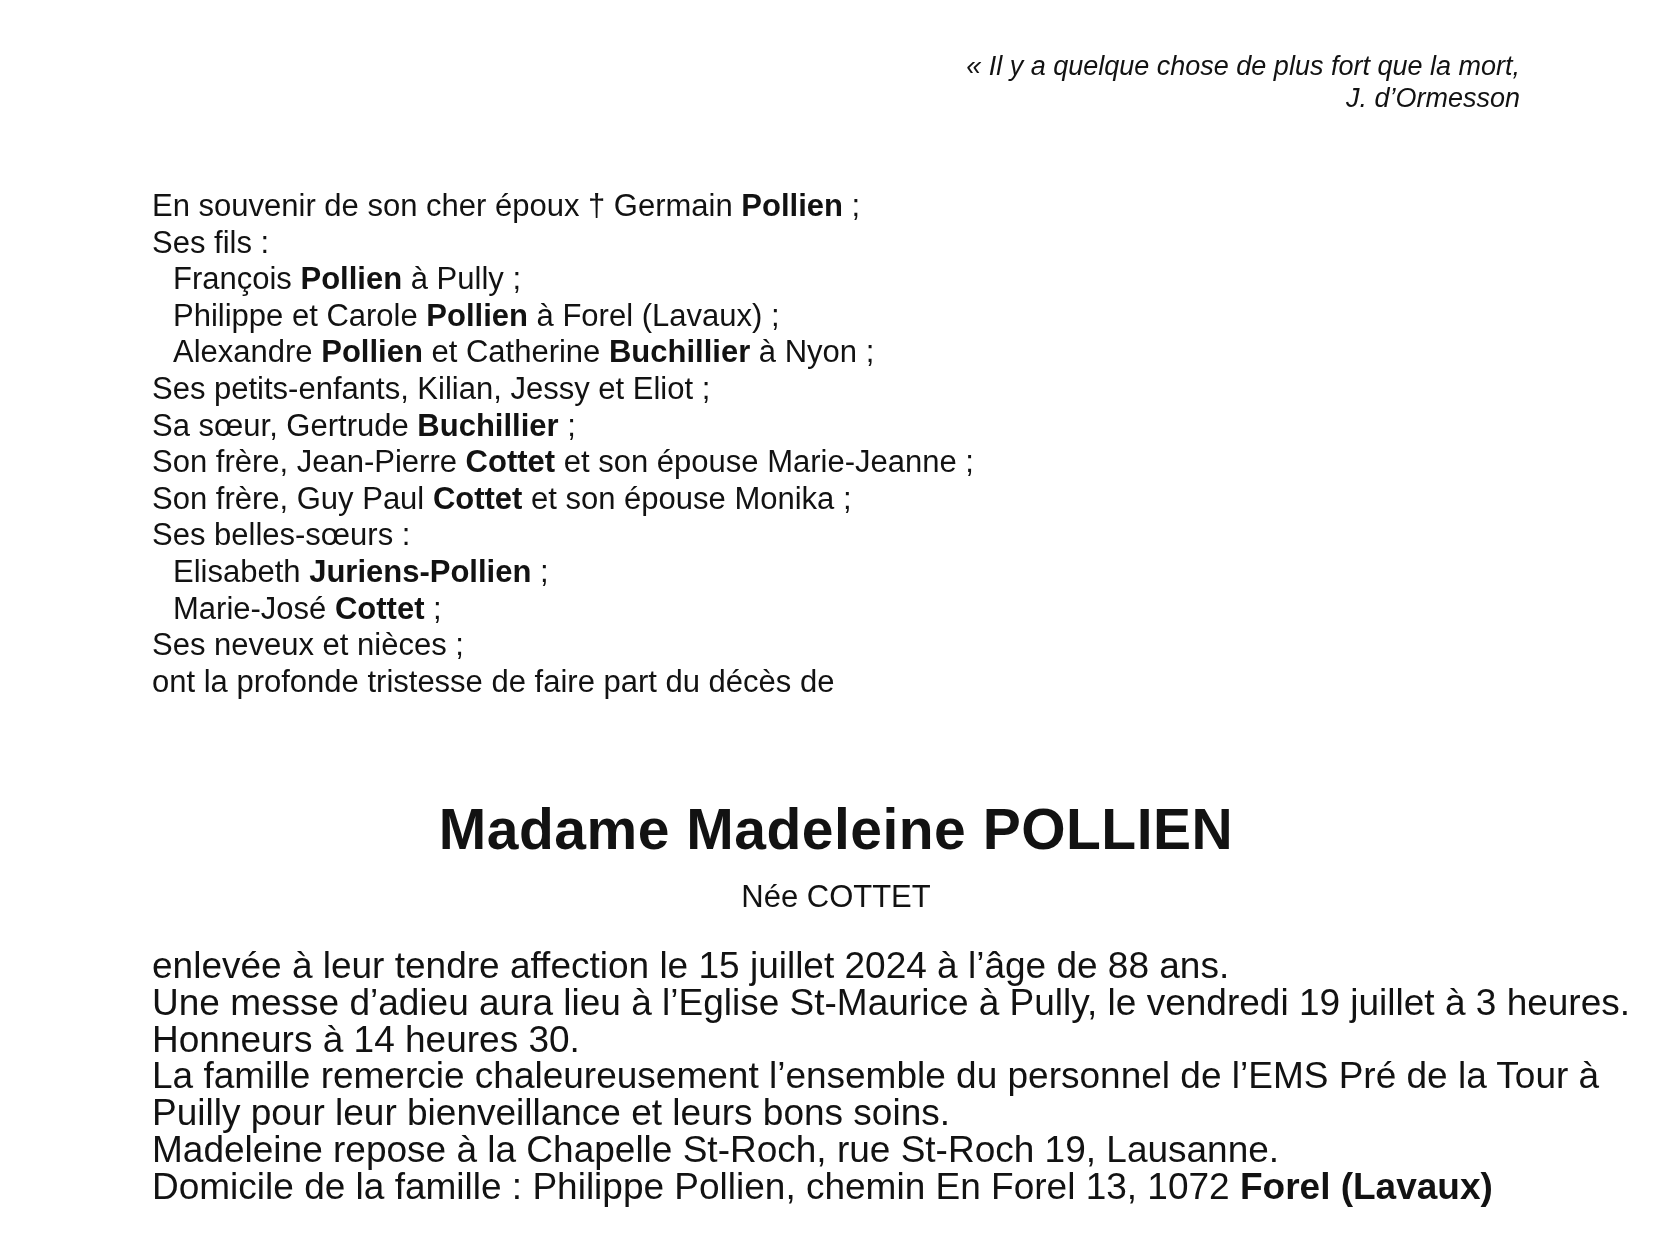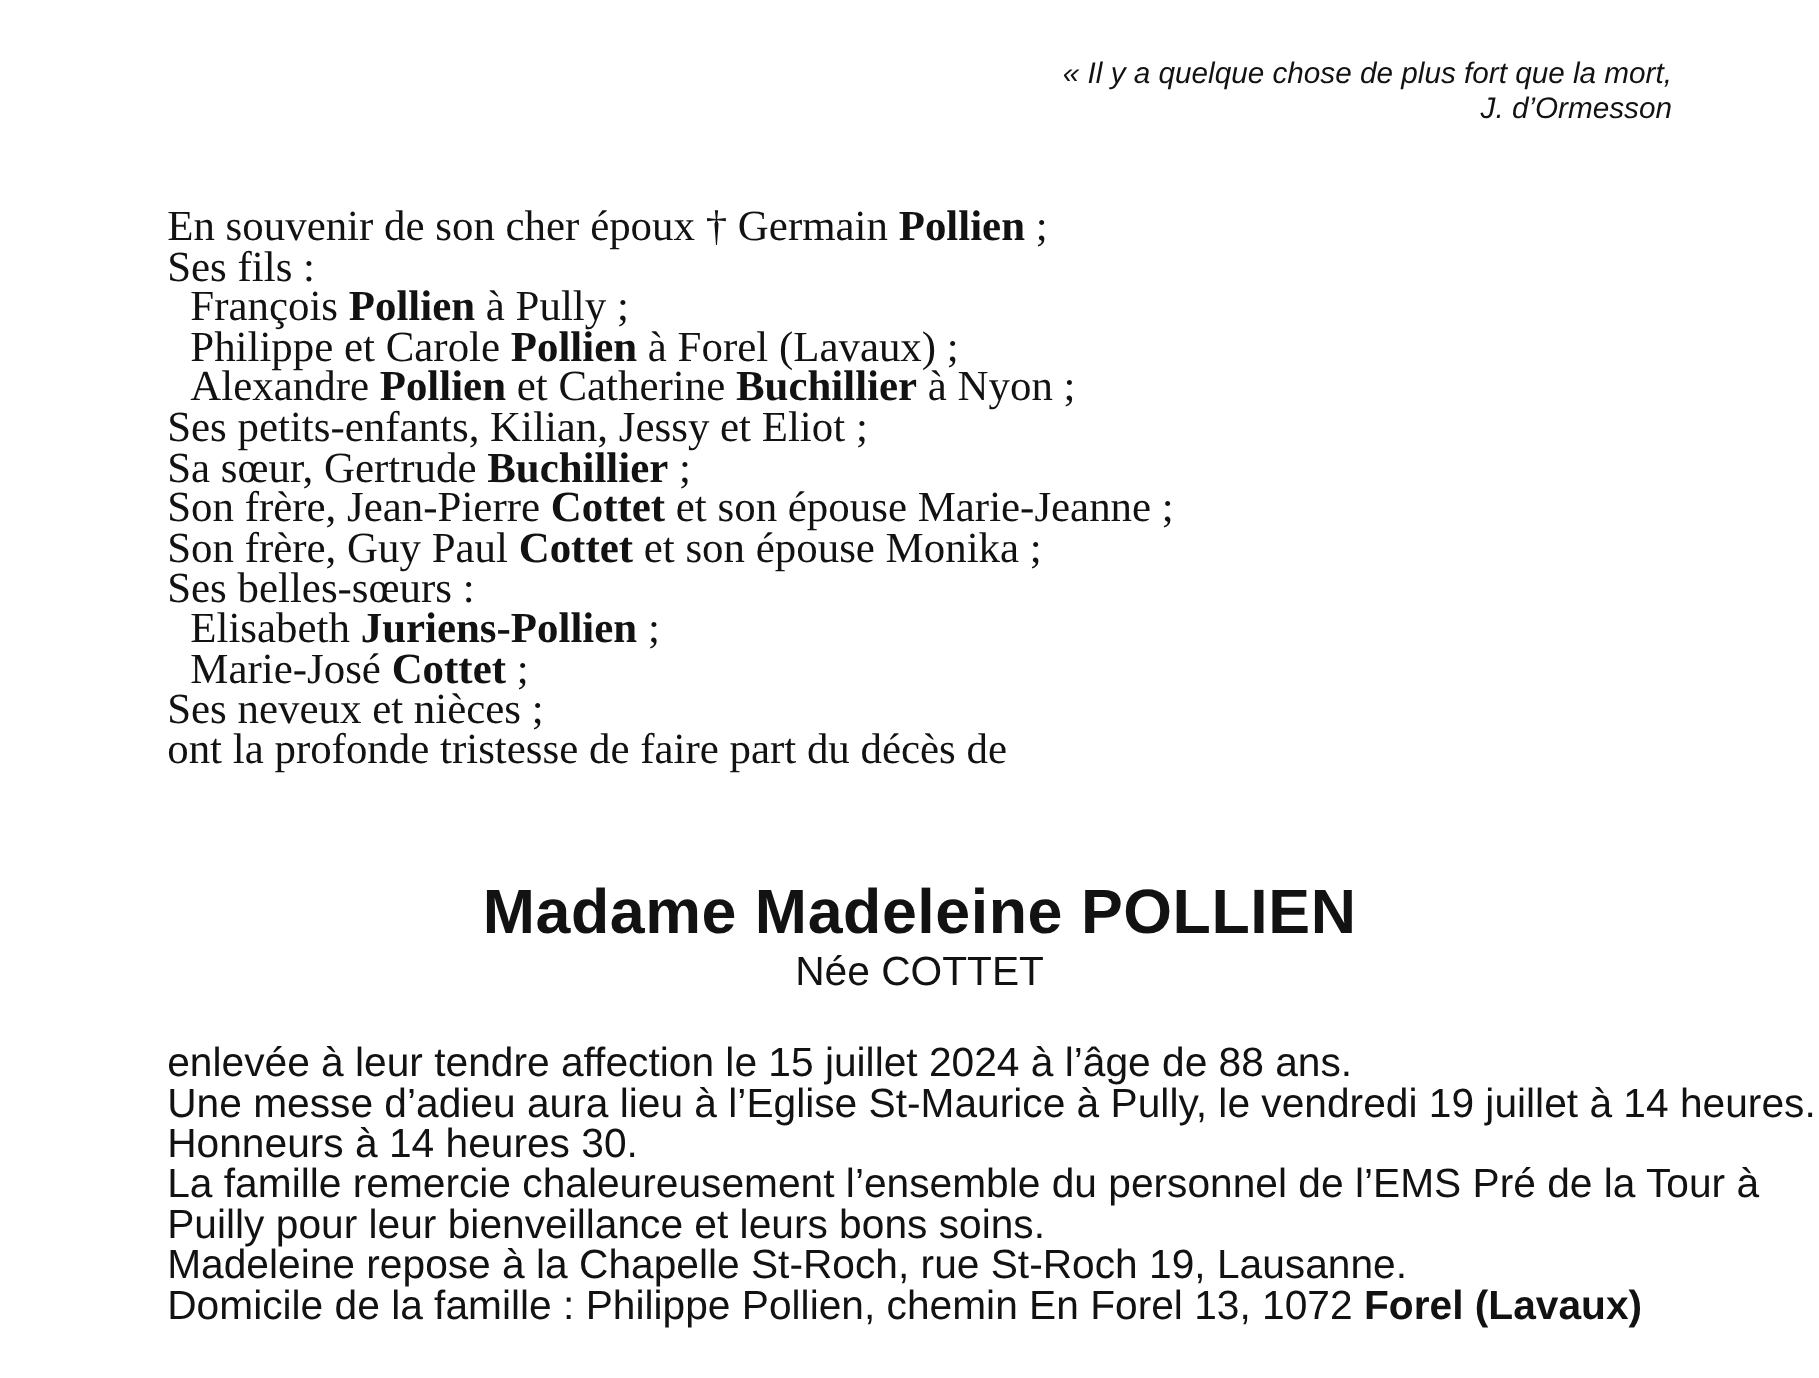--- a/index.html
+++ b/index.html
@@ -29,46 +29,45 @@
     font-style: italic;
     font-size: 27px;
     line-height: 32px;
     white-space: nowrap;
   }
   
   .family {
     position: absolute;
     left: 152px;
     top: 188px;
-    font-size: 39px;
+    font-size: 31px;
     line-height: 36.6px;
     white-space: nowrap;
-    font-family: Liberation Serif, serif;
   }
   .line { white-space: nowrap; }
   .line.indent { padding-left: 21px; }
   .bold { font-weight: 700; }
   
   .announce {
     position: absolute;
     left: 152px;
     right: 134px;
     top: 799px;
     text-align: center;
   }
   .deceased-title {
     font-size: 57px;
     font-weight: 700;
     line-height: 61px;
     letter-spacing: 0.5px;
   }
   .maiden-name {
-    font-size: 37px;
+    font-size: 31px;
     line-height: 38px;
-    margin-top: 4px;
+    margin-top: 18px;
   }
   
   .details {
     position: absolute;
     left: 152px;
     top: 948px;
     font-size: 37px;
     line-height: 36.8px;
     white-space: nowrap;
   }
@@ -100,21 +99,21 @@
       <div class="line"><span>ont la profonde tristesse de faire part du décès de</span></div>
     </div>
 
   <div class="announce">
     <div class="deceased-title">Madame Madeleine POLLIEN</div>
     <div class="maiden-name">Née COTTET</div>
   </div>
 
   <div class="details">
       <div class="line"><span>enlevée à leur tendre affection le 15 juillet 2024 à l’âge de 88 ans.</span></div>
-      <div class="line"><span>Une messe d’adieu aura lieu à l’Eglise St-Maurice à Pully, le vendredi 19 juillet à 14 heures.</span></div>
+      <div class="line"><span>Une messe d’adieu aura lieu à l’Eglise St-Maurice à Pully, le vendredi 19 juillet à 3 heures.</span></div>
       <div class="line"><span>Honneurs à 14 heures 30.</span></div>
       <div class="line"><span>La famille remercie chaleureusement l’ensemble du personnel de l’EMS Pré de la Tour à</span></div>
       <div class="line"><span>Puilly pour leur bienveillance et leurs bons soins.</span></div>
       <div class="line"><span>Madeleine repose à la Chapelle St-Roch, rue St-Roch 19, Lausanne.</span></div>
       <div class="line"><span>Domicile de la famille : Philippe Pollien, chemin En Forel 13, 1072 </span><span class="bold">Forel (Lavaux)</span></div>
     </div>
 
 </div>
 
 </body></html>

